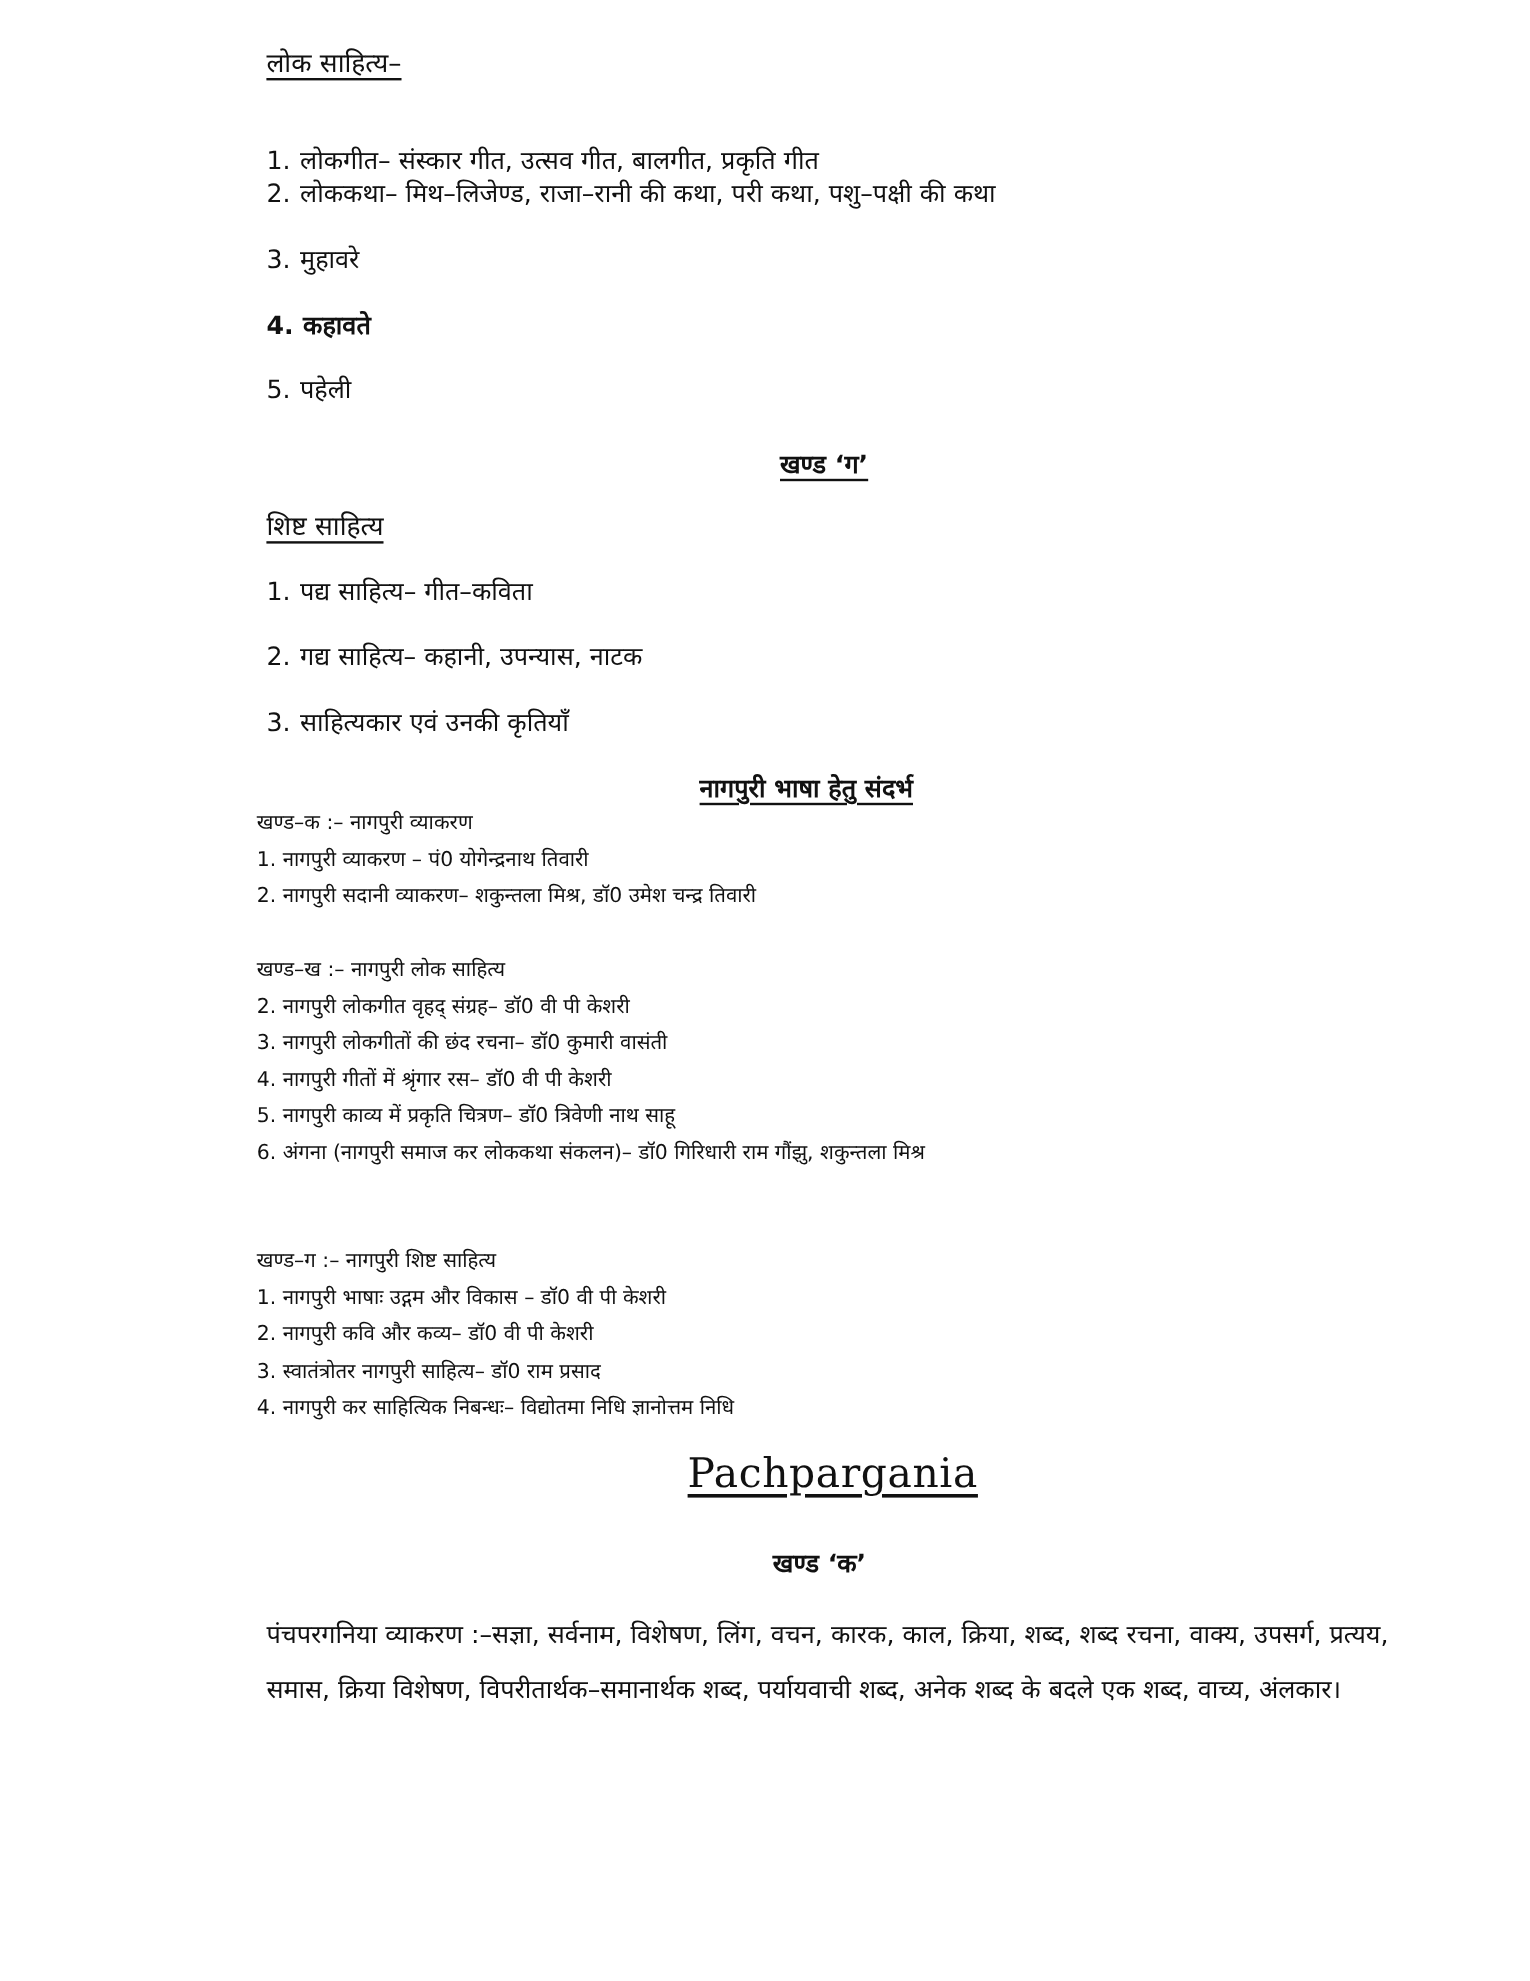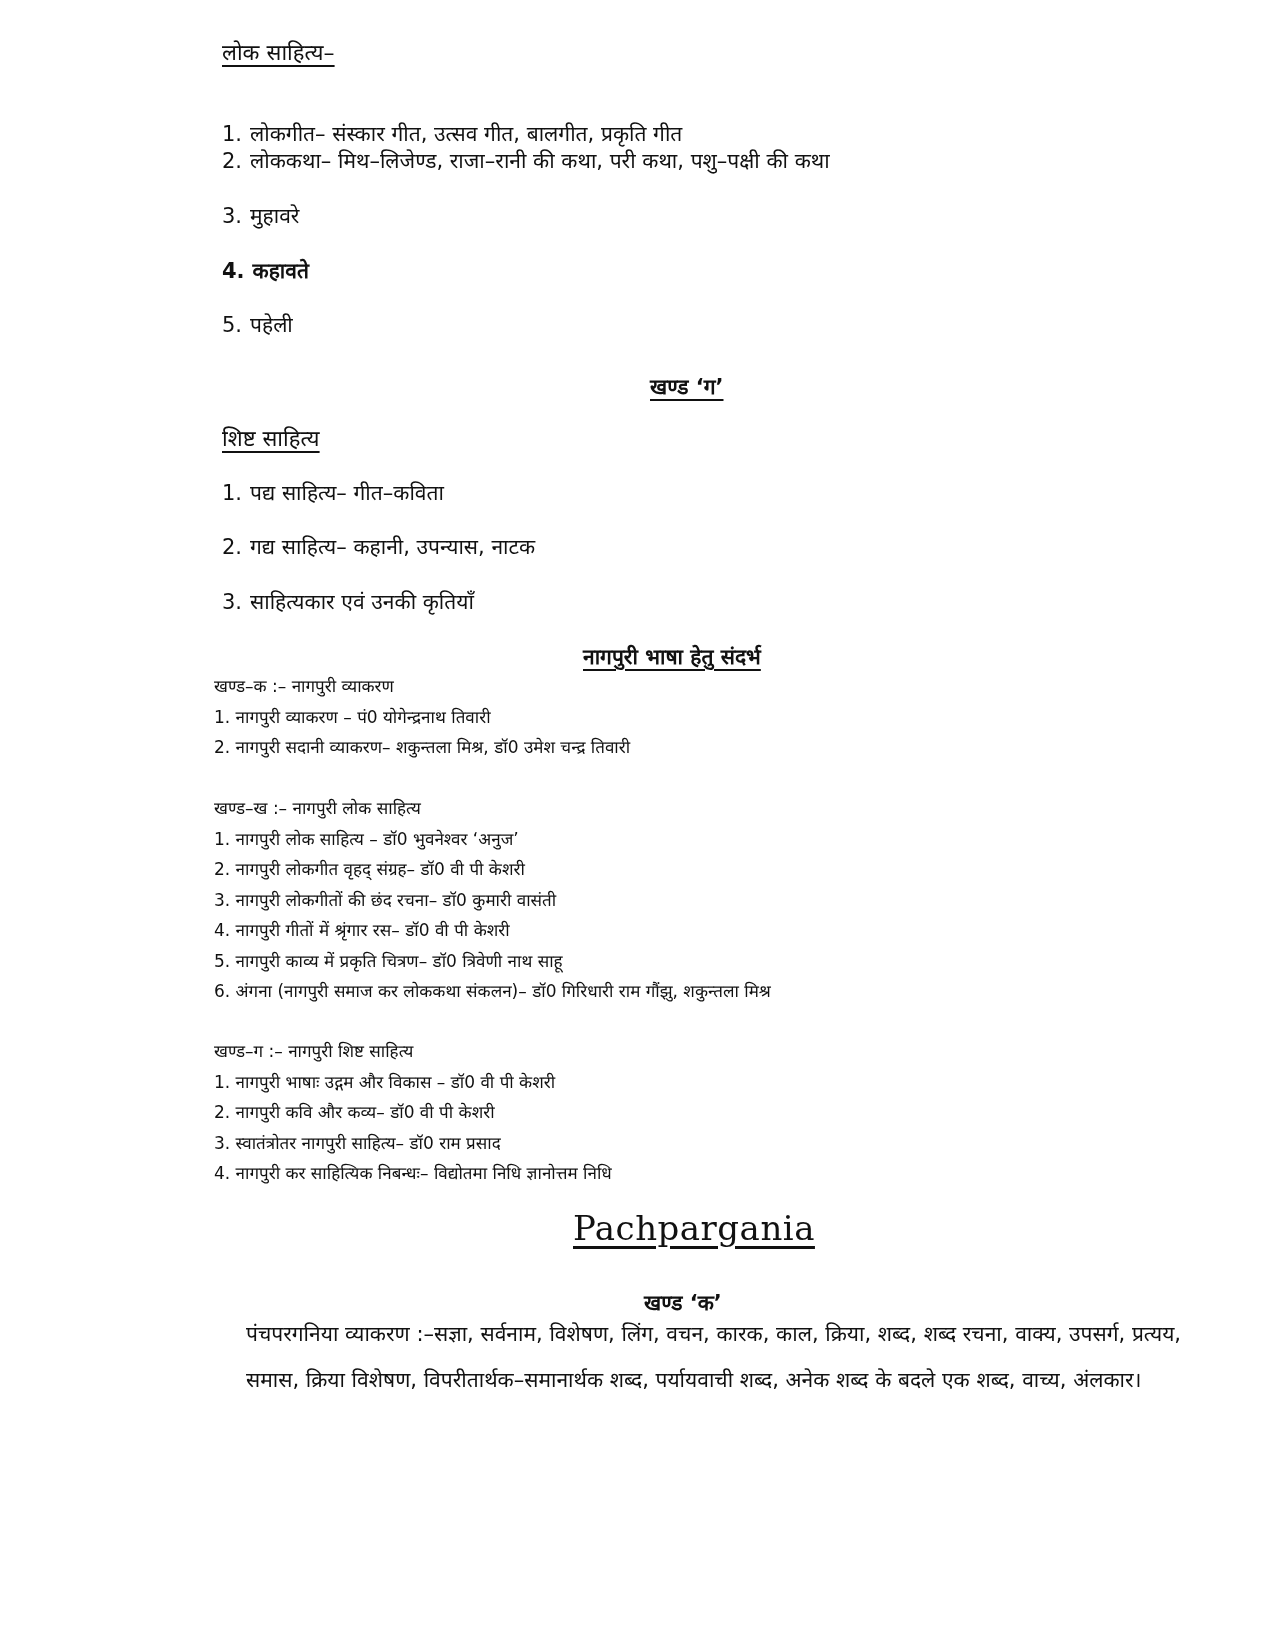--- a/index.html
+++ b/index.html
@@ -106,35 +106,34 @@
   <div class="abs h-center" style="top:642px; left:583px;">नागपुरी भाषा हेतु संदर्भ</div>
 
   <div class="ref-block" style="top:671px;">
     <div class="line">खण्ड–क :–  नागपुरी व्याकरण</div>
     <div class="line">1. नागपुरी व्याकरण –  पं0 योगेन्द्रनाथ तिवारी</div>
     <div class="line">2. नागपुरी सदानी व्याकरण–  शकुन्तला मिश्र, डॉ0 उमेश चन्द्र तिवारी</div>
   </div>
 
   <div class="ref-block" style="top:793px;">
     <div class="line">खण्ड–ख :–  नागपुरी लोक साहित्य</div>
-    <div class="line">1. नागपुरी लोक साहित्य –   डॉ0 भुवनेश्वर ‘अनुज’</div>
     <div class="line">2. नागपुरी लोकगीत वृहद् संग्रह–  डॉ0 वी पी केशरी</div>
     <div class="line">3. नागपुरी लोकगीतों की छंद रचना–  डॉ0 कुमारी वासंती</div>
     <div class="line">4. नागपुरी गीतों में श्रृंगार रस–  डॉ0 वी पी केशरी</div>
     <div class="line">5. नागपुरी काव्य में प्रकृति चित्रण–  डॉ0 त्रिवेणी नाथ साहू</div>
     <div class="line">6. अंगना (नागपुरी समाज कर लोककथा संकलन)–  डॉ0 गिरिधारी राम गौंझु, शकुन्तला मिश्र</div>
   </div>
 
   <div class="ref-block" style="top:1036px;">
     <div class="line">खण्ड–ग :–  नागपुरी शिष्ट साहित्य</div>
     <div class="line">1. नागपुरी भाषाः उद्गम और विकास –  डॉ0 वी पी केशरी</div>
     <div class="line">2. नागपुरी कवि और कव्य–  डॉ0 वी पी केशरी</div>
     <div class="line">3. स्वातंत्रोतर नागपुरी साहित्य–  डॉ0 राम प्रसाद</div>
     <div class="line">4. नागपुरी कर साहित्यिक निबन्धः–  विद्योतमा निधि ज्ञानोत्तम निधि</div>
   </div>
 
   <div class="abs title-en" style="top:1208px; left:573px;">Pachpargania</div>
 
   <div class="abs h-center" style="top:1288px; left:644px; text-decoration:none;">खण्ड ‘क’</div>
 
-  <div class="para" style="top:1311px;margin-left:24px;">पंचपरगनिया व्याकरण :–सज्ञा, सर्वनाम, विशेषण, लिंग, वचन, कारक, काल, क्रिया, शब्द, शब्द रचना, वाक्य, उपसर्ग, प्रत्यय, समास, क्रिया विशेषण, विपरीतार्थक–समानार्थक शब्द, पर्यायवाची शब्द, अनेक शब्द के बदले एक शब्द, वाच्य, अंलकार।</div>
+  <div class="para" style="top:1339px;">पंचपरगनिया व्याकरण :–सज्ञा, सर्वनाम, विशेषण, लिंग, वचन, कारक, काल, क्रिया, शब्द, शब्द रचना, वाक्य, उपसर्ग, प्रत्यय, समास, क्रिया विशेषण, विपरीतार्थक–समानार्थक शब्द, पर्यायवाची शब्द, अनेक शब्द के बदले एक शब्द, वाच्य, अंलकार।</div>
 
 </div>
 
 </body></html>

